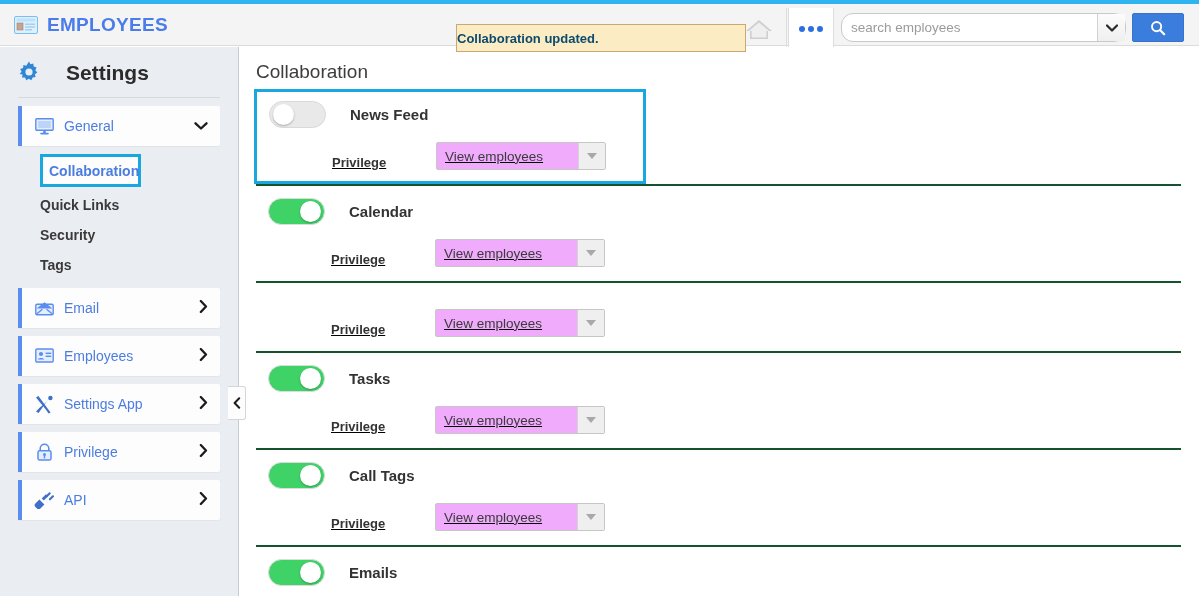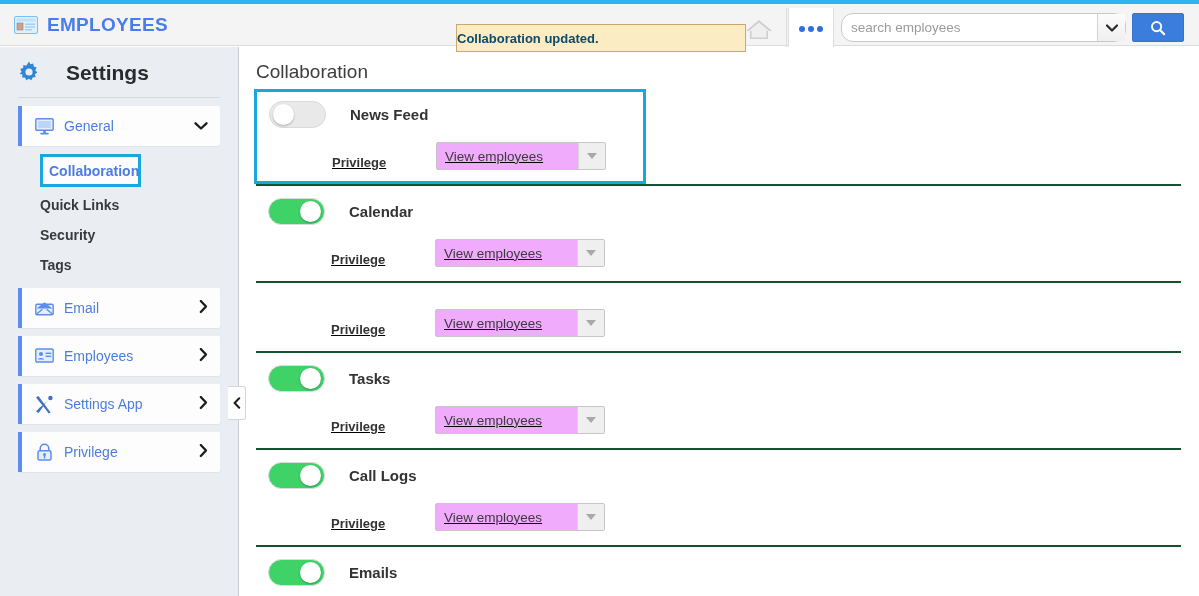--- a/index.html
+++ b/index.html
@@ -414,20 +414,37 @@
       </svg>
     </span>
     <span class="nav-label">Privilege</span>
     <span class="nav-chev">
       <svg width="9" height="14" viewBox="0 0 9 14">
         <path d="M1.8 1.5 L7 7 L1.8 12.5" stroke="#1c1c1c" stroke-width="2.3" fill="none" stroke-linecap="round" stroke-linejoin="round"></path>
       </svg>
     </span>
   </div>
 
+  <div class="nav-item">
+    <span class="accent"></span>
+    <span class="nav-icon">
+      <svg width="20" height="18" viewBox="0 0 20 18">
+        <path d="M1.4 12.6 L5.4 8.6 l5 5 -4 4 a2.4 2.4 0 0 1-3.4 0 l-1.6-1.6 a2.4 2.4 0 0 1 0-3.4z" fill="#3f6fc9"></path>
+        <rect x="9.4" y="3.4" width="3" height="6" transform="rotate(45 10.9 6.4)" fill="#3f6fc9"></rect>
+        <rect x="13.2" y="0.6" width="2.1" height="6.2" rx="1" transform="rotate(45 14.2 3.7)" fill="#3f6fc9"></rect>
+        <rect x="16.4" y="3.6" width="2.1" height="6.2" rx="1" transform="rotate(45 17.4 6.7)" fill="#3f6fc9"></rect>
+      </svg>
+    </span>
+    <span class="nav-label">API</span>
+    <span class="nav-chev">
+      <svg width="9" height="14" viewBox="0 0 9 14">
+        <path d="M1.8 1.5 L7 7 L1.8 12.5" stroke="#1c1c1c" stroke-width="2.3" fill="none" stroke-linecap="round" stroke-linejoin="round"></path>
+      </svg>
+    </span>
+  </div>
 </div>
 
 <div class="collapse-handle">
   <svg width="8" height="12" viewBox="0 0 8 12">
     <path d="M6.2 1.2 L1.6 6 L6.2 10.8" stroke="#1c1c1c" stroke-width="2" fill="none" stroke-linecap="round" stroke-linejoin="round"></path>
   </svg>
 </div>
 
 <div class="main">
   <h2 class="page-title">Collaboration</h2>
@@ -496,21 +513,21 @@
           </span>
       </div>
     </div>
   </div>
 
   <div class="feature-row">
     <div class="row-head">
       <div class="toggle on">
         <span class="knob"></span>
       </div>
-      <span class="row-label">Call Logs</span>
+      <span class="row-label">Call Tags</span>
     </div>
     <div class="privilege-line">
       <span class="privilege-label">Privilege</span>
       <div class="select">
         <span class="sel-val">View employees</span>
         <span class="sel-btn">
             <span class="tri-down"></span>
           </span>
       </div>
     </div>

